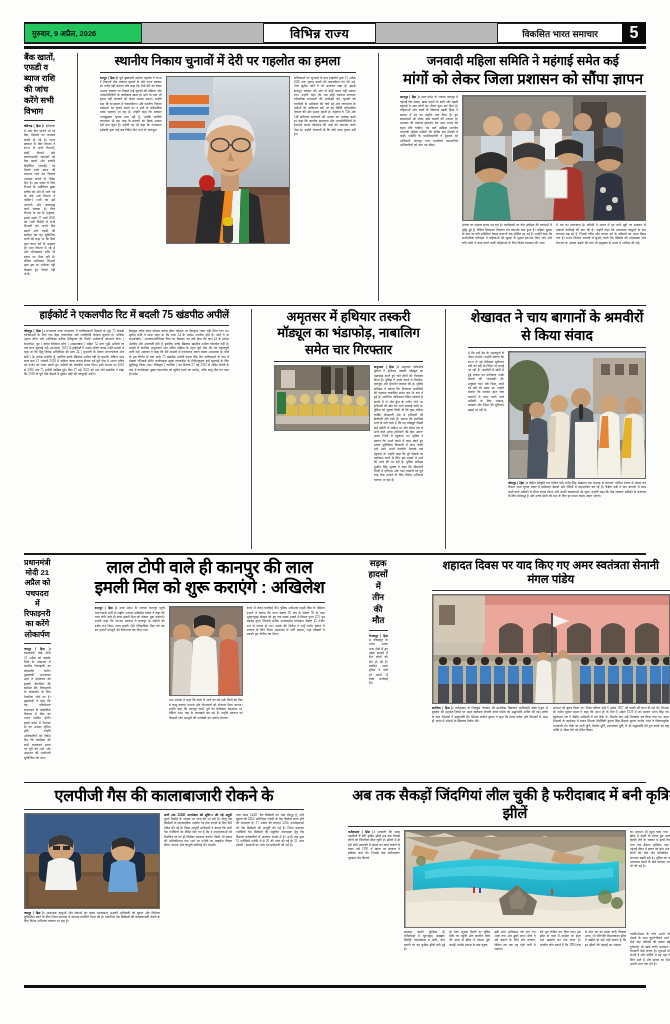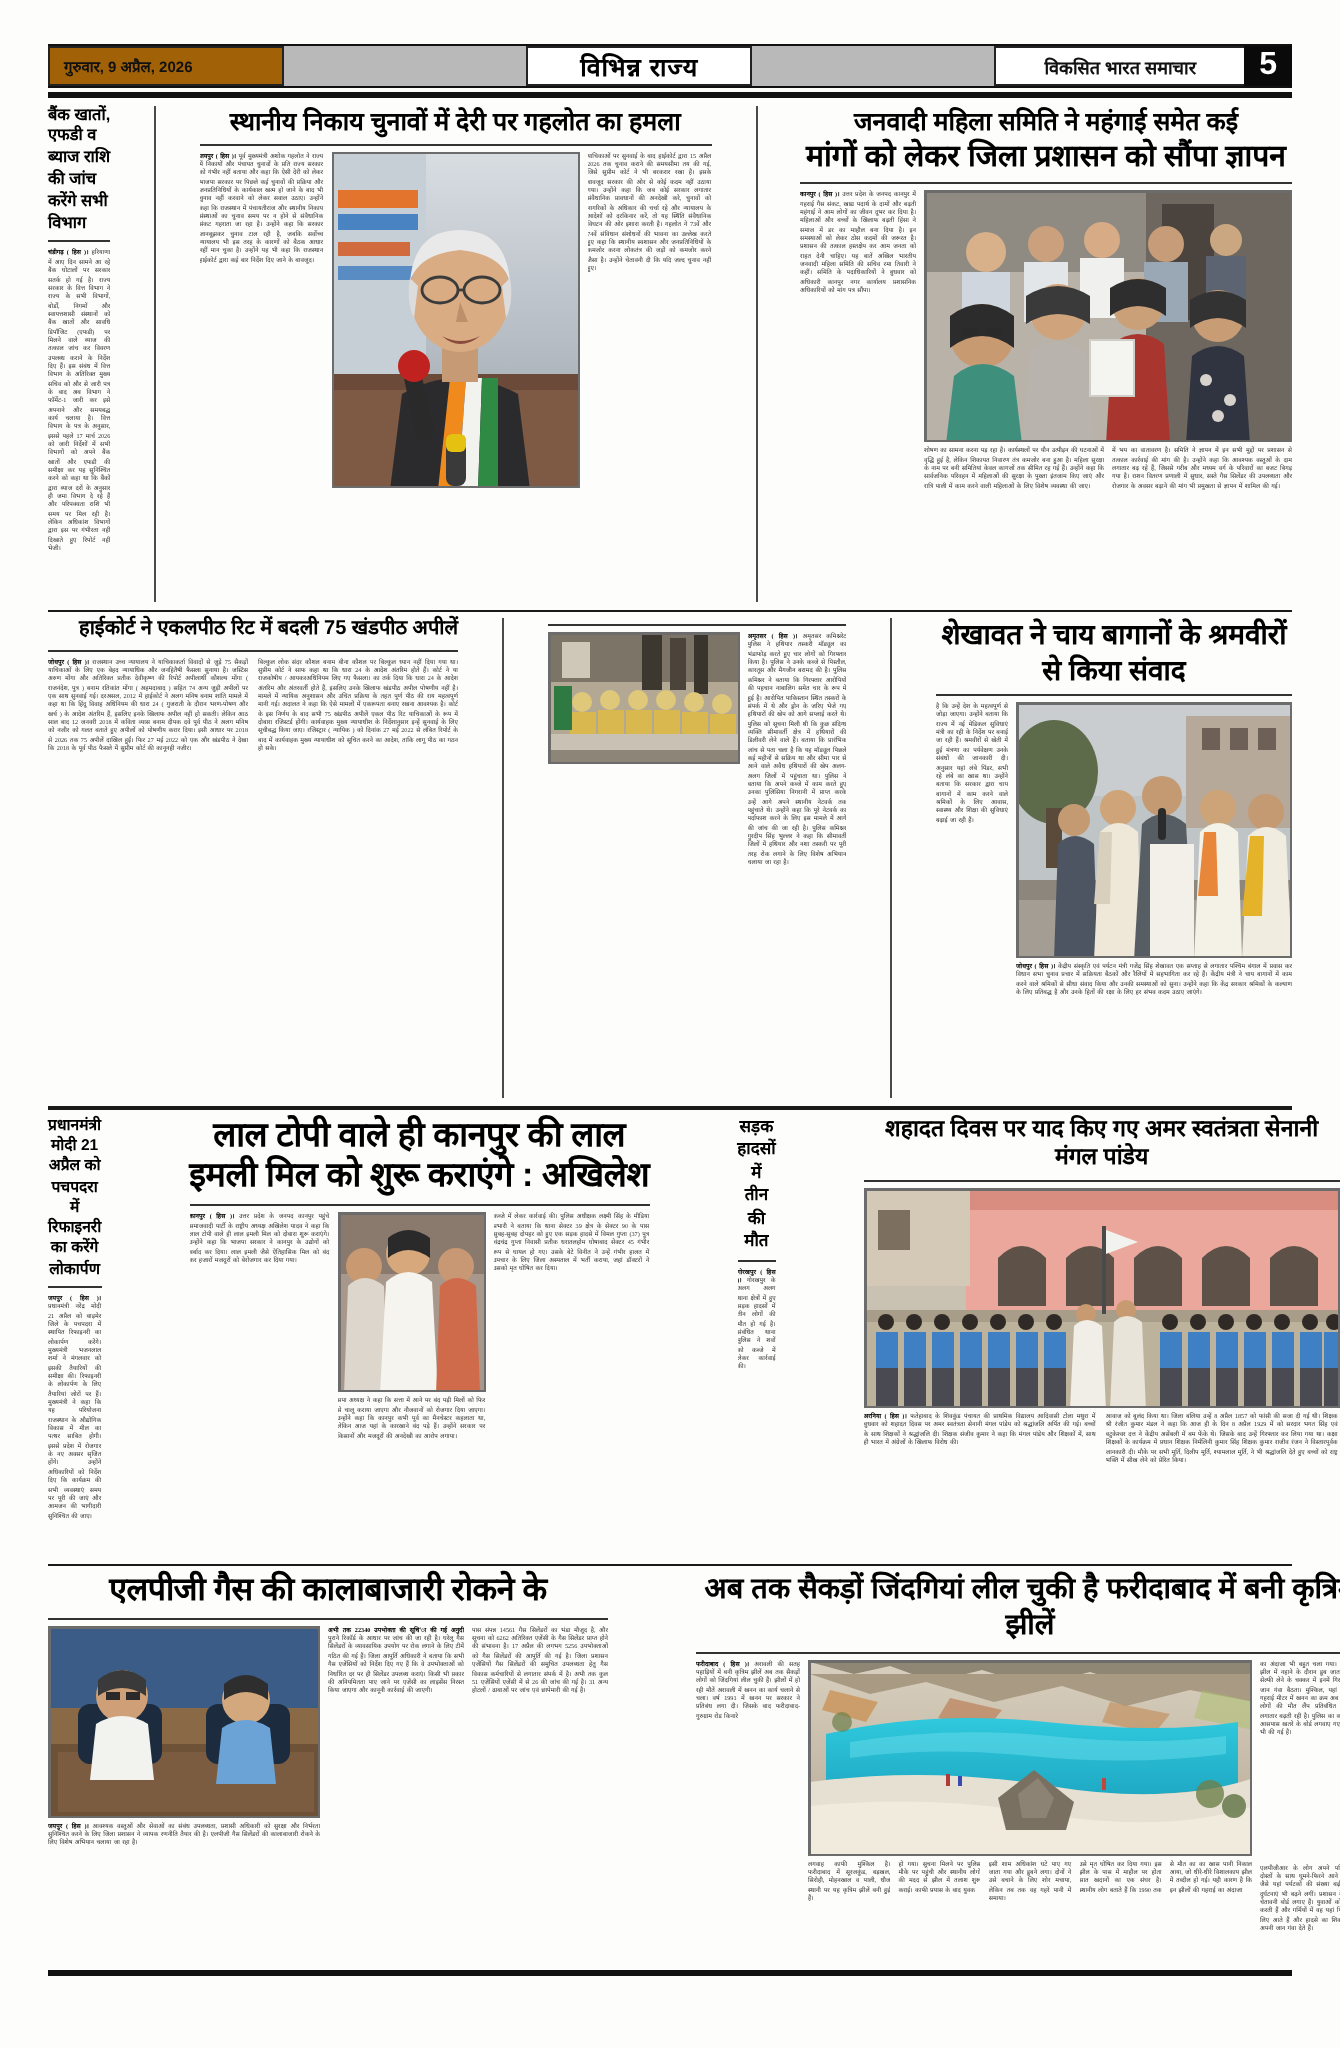--- a/index.html
+++ b/index.html
@@ -18,21 +18,21 @@
   
   .masthead {
     display: flex; align-items: stretch;
     height: 22px;
     border-top: 1.5px solid #111;
     border-bottom: 1.5px solid #111;
     background: #b9b9b9;
     margin-bottom: 2px;
   }
   .mh-date {
-    background: #a16207; border: 1px solid #222;
+    background: #22c55e; border: 1px solid #222;
     font-size: 7.5px; font-weight: bold; color: #111;
     display: flex; align-items: center; padding: 0 7px;
     min-width: 118px;
   }
   .mh-gap { flex: 1 1 auto; }
   .mh-section {
     background: #fff; border: 1px solid #222;
     font-size: 12.5px; font-weight: bold; color: #000;
     display: flex; align-items: center; justify-content: center;
     padding: 0 26px; letter-spacing: .5px;
@@ -270,20 +270,21 @@
           <span>राजस्थान उच्च न्यायालय ने याचिकाकर्ता विवादों से जुड़े 75 सैकड़ों याचिकाओं के लिए एक बेहद न्यायाधिक और जनहितैषी फैसला सुनाया है। जस्टिस अरुण मोंगा और अतिरिक्त प्रतीक देवीकृष्ण की रिपोर्ट अपीलार्थी कौशल्य मोंगा ( राजनंदेश, पुत्र ) बनाम रतिकांत मोंगा ( अहमदाबाद ) सहित 74 अन्य जुड़ी अपीलों पर एक साथ सुनवाई गई। दरअसल, 2012 में हाईकोर्ट ने अलग मनिष बनाम शांति मामले में कहा था कि हिंदू विवाह अधिनियम की धारा 24 ( गुजराती के दौरान भरण-पोषण और खर्च ) के आदेश अंतरिम हैं, इसलिए इनके खिलाफ अपील नहीं हो सकती। लेकिन आठ साल बाद 12 जनवरी 2018 में कविता व्यास बनाम दीपक दवे पूर्व पीठ ने अलग मनिष को नजीर को गलत बताते हुए अपीलों को पोषणीय करार दिया। इसी आधार पर 2018 से 2026 तक 75 अपीलें दाखिल हुईं। फिर 27 मई 2022 को एक और खंडपीठ ने देखा कि 2018 के पूर्व पीठ फैसले में सुप्रीम कोर्ट की कानूनही नजीर।</span>
         </div>
         <div class="btext" style="width:100px;height:205px;">
           <span>बिल्कुल लोक संदर कौशल बनाम बीना कौशल पर बिल्कुल ध्यान नहीं दिया गया था। सुप्रीम कोर्ट ने साफ कहा था कि धारा 24 के आदेश अंतरिम होते हैं। कोर्ट ने या राजकोषीय / आयकरअधिनियम लिए गए फैसला। का तर्क दिया कि धारा 24 के आदेश अंतरिम और अंतरवर्ती होते हैं, इसलिए उनके खिलाफ खंडपीठ अपील पोषणीय नहीं है। मामले में न्यायिक अनुशासन और उचित प्रक्रिया के तहत पूर्ण पीठ की राय महत्वपूर्ण मानी गई। अदालत ने कहा कि ऐसे मामलों में एकरूपता बनाए रखना आवश्यक है। कोर्ट के इस निर्णय के बाद सभी 75 खंडपीठ अपीलें एकल पीठ रिट याचिकाओं के रूप में दोबारा रजिस्टर्ड होंगी। कार्यवाहक मुख्य न्यायाधीश के निर्देशानुसार इन्हें सुनवाई के लिए सूचीबद्ध किया जाए। रजिस्ट्रार ( न्यायिक ) को दिनांक 27 मई 2022 से लंबित रिपोर्ट के बाद में कार्यवाहक मुख्य न्यायाधीश को सूचित करने का आदेश, ताकि लागू पीठ का गठन हो सके।</span>
         </div>
       </div>
     </div>
     <div class="vdiv"></div>
 
     <div style="width:192px;">
+      <div class="hl-lg" style="font-size:13px;text-align:center;">अमृतसर में हथियार तस्करी मॉड्यूल का भंडाफोड़, नाबालिग समेत चार गिरफ्तार</div>
       <div class="rule-thin"></div>
 
       <div class="photo" style="width:96px;height:66px;float:left;margin:0 4px 2px 0;">
         <svg viewBox="0 0 96 66" width="96" height="66" preserveAspectRatio="none">
           <rect width="96" height="66" fill="#b3a893"></rect>
           <rect x="0" y="0" width="96" height="24" fill="#7d7468"></rect>
           <rect x="46" y="0" width="10" height="28" fill="#3d382f"></rect>
           <rect x="60" y="2" width="8" height="26" fill="#4a443a"></rect>
           <rect x="72" y="0" width="7" height="30" fill="#3a352c"></rect>
           <rect x="6" y="4" width="14" height="18" fill="#cfc8b8"></rect>

